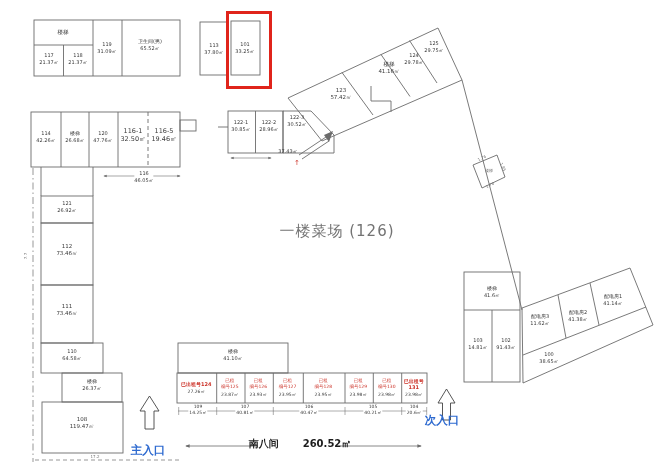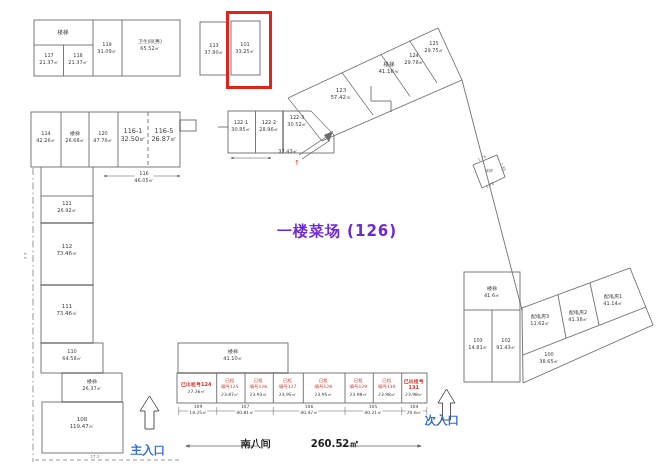--- a/index.html
+++ b/index.html
@@ -9,24 +9,24 @@
   .lbl{position:absolute;text-align:center;transform:translate(-50%,0);
        font-size:5px;line-height:1.3;white-space:nowrap;color:#3a3a3a;}
   .lbl span{display:block;}
   .f45{font-size:4.5px;} .f55{font-size:5.5px;} .f65{font-size:6.5px;}
   .single span{display:inline;}
   .chip{background:#fff;padding:0 1px;}
   .tiny{font-size:4px;color:#777;}
   .rot{transform:translate(-50%,-50%) rotate(-90deg);}
   .rotA{transform:translate(-50%,-50%) rotate(-25deg);}
   .rotB{transform:translate(-50%,-50%) rotate(65deg);}
-  .title{font-size:15px;font-weight:bold;color:#6d28d9;letter-spacing:1px;}
+  .title{font-size:15px;font-weight:normal;color:#737373;letter-spacing:1px;}
   .title-area{font-size:13px;font-weight:bold;color:#1c1c1c;}
   .south-big{font-size:10px;font-weight:bold;color:#1c1c1c;}
-  .south-big span{display:inline;margin:0 20px;}
+  .south-big span{display:inline;margin:0 12px;}
   .entrance{font-size:11.5px;font-weight:bold;color:#2f6bd0;}
   .red-box{position:absolute;left:226px;top:11px;width:40px;height:72px;
            border:3px solid #e0241b;}
   .red-arrow{color:#cc3127;font-size:7px;}
   .stall-row{position:absolute;left:177px;top:373px;width:250px;height:30px;
              display:flex;align-items:stretch;}
   .stall{display:flex;flex-direction:column;justify-content:center;align-items:center;
          font-size:4.5px;line-height:1.35;text-align:center;}
   .stall .rent{color:#cc3127;}
   .stall .rent-big{color:#cc3127;font-size:5px;font-weight:bold;}
@@ -144,21 +144,21 @@
   <div class="lbl" style="left:103px;top:130px">
       <span>120</span>
       <span>47.76㎡</span>
     </div>
   <div class="lbl f65" style="left:133px;top:127px">
       <span>116-1</span>
       <span>32.50㎡</span>
     </div>
   <div class="lbl f65" style="left:164px;top:127px">
       <span>116-5</span>
-      <span>26.87㎡</span>
+      <span>19.46㎡</span>
     </div>
   <div class="lbl" style="left:144px;top:170px">
       <span class="chip">116</span>
       <span>46.05㎡</span>
     </div>
 
   <div class="lbl" style="left:67px;top:200px">
       <span>121</span>
       <span>26.92㎡</span>
     </div>

